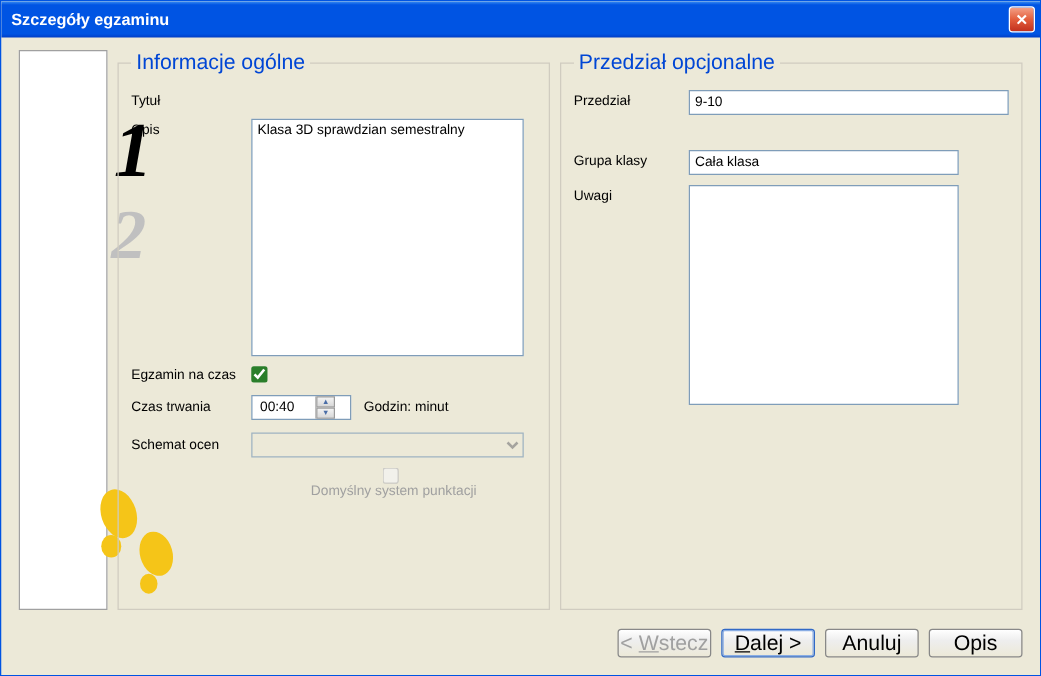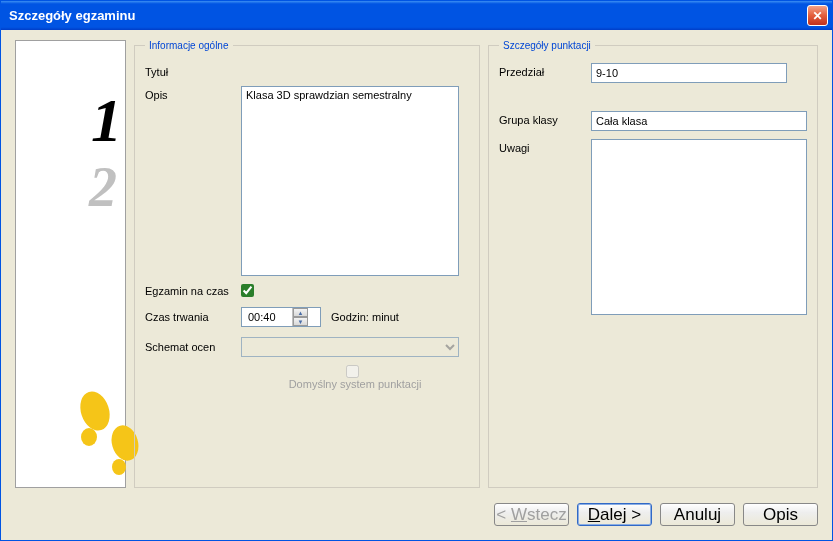--- a/index.html
+++ b/index.html
@@ -54,21 +54,21 @@
       position: relative;
     }
     .sidebar svg { position: absolute; }
     fieldset {
       border: 1px solid #d0ccc0;
       padding: 12px 10px 10px 10px;
       position: relative;
     }
     legend {
       color: #0046d5;
-      font-size: 10px;
+      font-size: 17px;
       padding: 0 4px;
     }
     .group-general { flex: 0 0 346px; }
     .group-optional { flex: 1; }
     .form-row {
       display: flex;
       align-items: flex-start;
       margin-bottom: 8px;
     }
     .form-row label {
@@ -80,21 +80,21 @@
     input[type="text"], textarea, select, .spinner {
       border: 1px solid #7f9db9;
       font-family: Tahoma, sans-serif;
       font-size: 11px;
       padding: 2px 4px;
       background: white;
     }
     input[type="text"] { height: 20px; }
     .title-input { width: 218px; }
     .desc-textarea { width: 218px; height: 190px; resize: none; }
-    .age-input { width: 196px; }
+    .age-input { width: 256px; }
     .classgroup-input { width: 216px; }
     .notes-textarea { width: 216px; height: 176px; resize: none; }
     .checkbox-row { display: flex; align-items: center; margin-bottom: 10px; }
     .checkbox-row label { width: 96px; }
     input[type="checkbox"] {
       width: 13px; height: 13px;
       accent-color: #2a7e2a;
     }
     .duration-row { display: flex; align-items: center; margin-bottom: 10px; }
     .duration-row > label { width: 96px; }
@@ -222,21 +222,21 @@
         <select class="scheme-select" disabled=""></select>
       </div>
 
       <div class="default-row">
         <input type="checkbox" disabled="" style="">
         <span>Domyślny system punktacji</span>
       </div>
     </fieldset>
 
     <fieldset class="group-optional">
-      <legend>Szczegóły punktacji</legend>
+      <legend>Przedział opcjonalne</legend>
 
       <div class="form-row">
         <label>Przedział</label>
         <input type="text" class="age-input" value="9-10" style="">
       </div>
       <div style="height:20px"></div>
 
       <div class="form-row">
         <label>Grupa klasy</label>
         <input type="text" class="classgroup-input" value="Cała klasa" style="">

